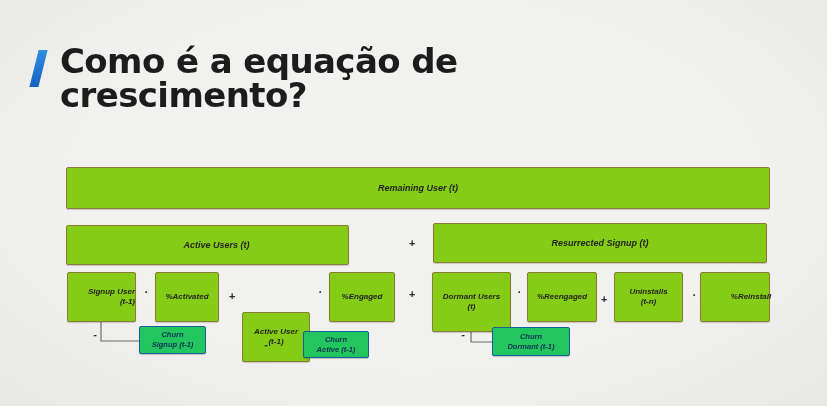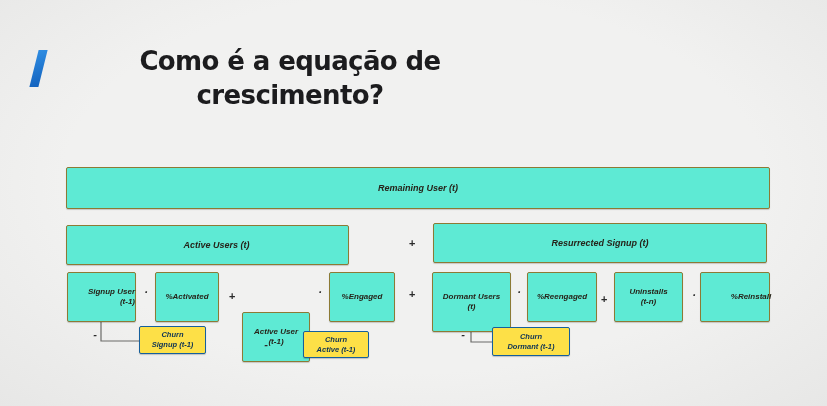--- a/index.html
+++ b/index.html
@@ -21,49 +21,48 @@
     left: 34px; top: 50px;
     width: 9px; height: 37px;
     transform: skewX(-14deg);
     background: linear-gradient(160deg, #2f8de2 0%, #1262be 100%);
   }
   .slide-title {
     position: absolute;
     left: 60px; top: 44px;
     width: 460px;
     font-family: "DejaVu Sans", "Liberation Sans", sans-serif;
-    font-size: 26px;
+    font-size: 34px;
     line-height: 34px;
     font-weight: bold;
     letter-spacing: -0.6px;
     color: #1c1c1e;
-    text-align: center;
   }
   .slide-title span { display: block; }
 
   
   .ybox {
     position: absolute;
-    background: #5eead4;
+    background: #84cc16;
     border: 1.5px solid #8c7a35;
     border-radius: 2px;
     box-sizing: border-box;
     display: flex;
     flex-direction: column;
     align-items: center;
     justify-content: center;
     text-align: center;
     color: #26241a;
     font-style: italic;
     font-weight: bold;
     box-shadow: 0 1px 1px rgba(0,0,0,0.18);
   }
   .bbox {
     position: absolute;
-    background: #fde047;
+    background: #22c55e;
     border: 1.5px solid #155f9d;
     border-radius: 2px;
     box-sizing: border-box;
     display: flex;
     flex-direction: column;
     align-items: center;
     justify-content: center;
     text-align: center;
     color: #0d3356;
     font-style: italic;

